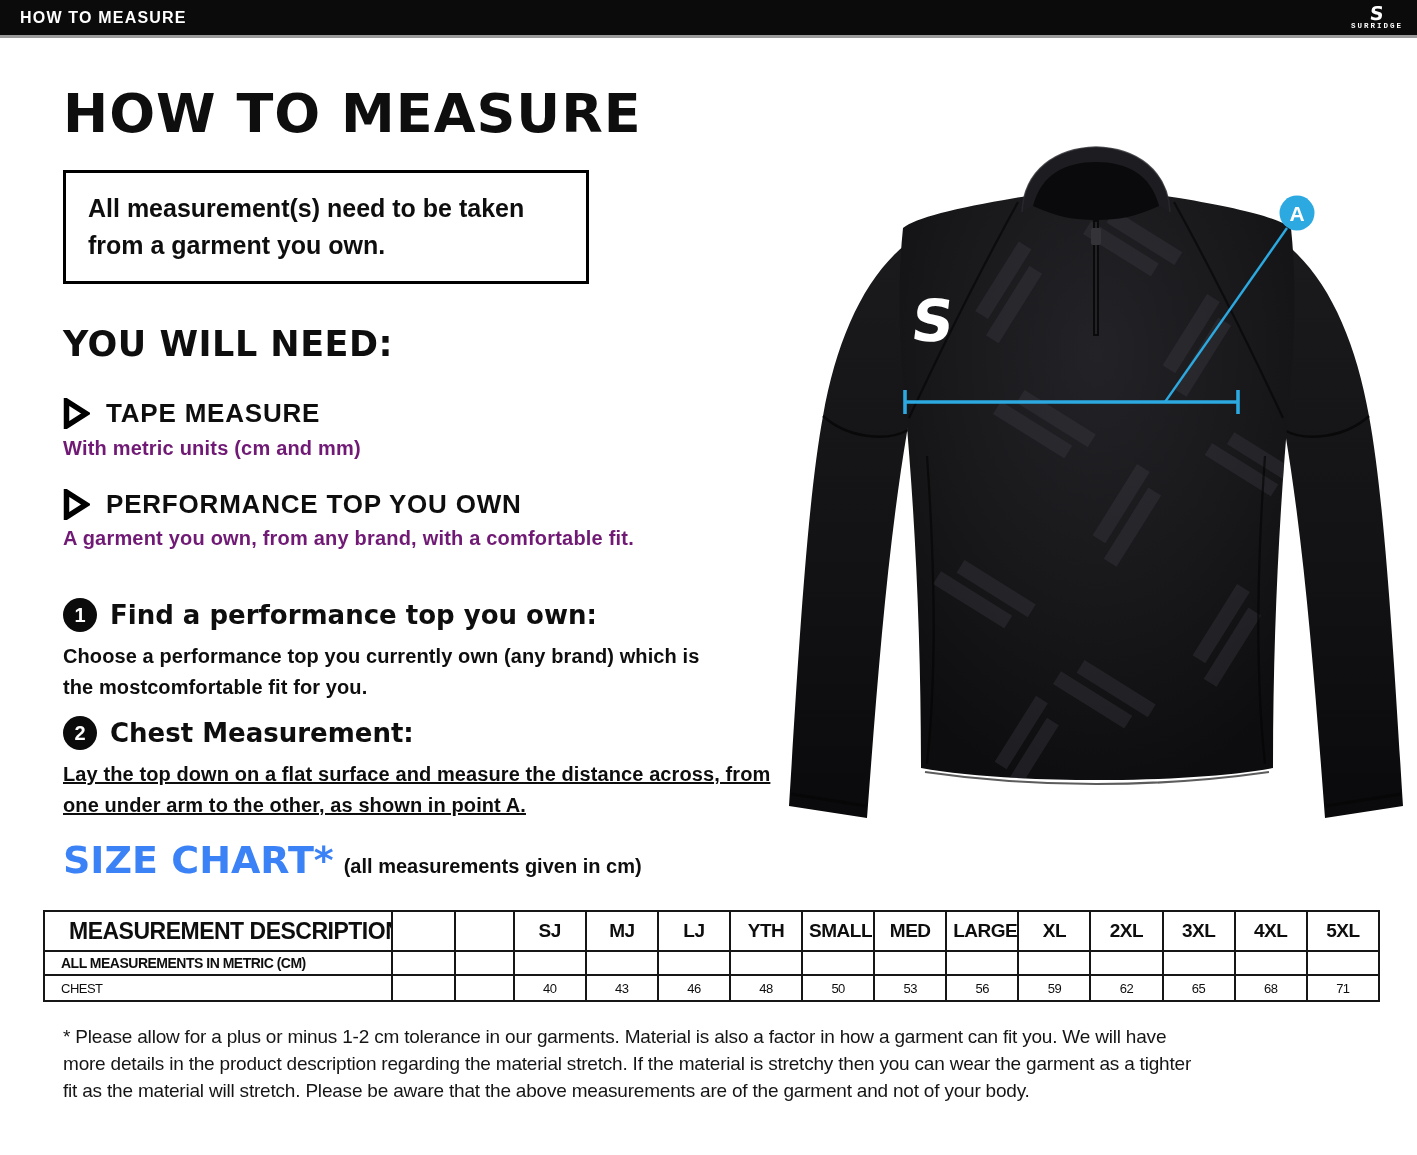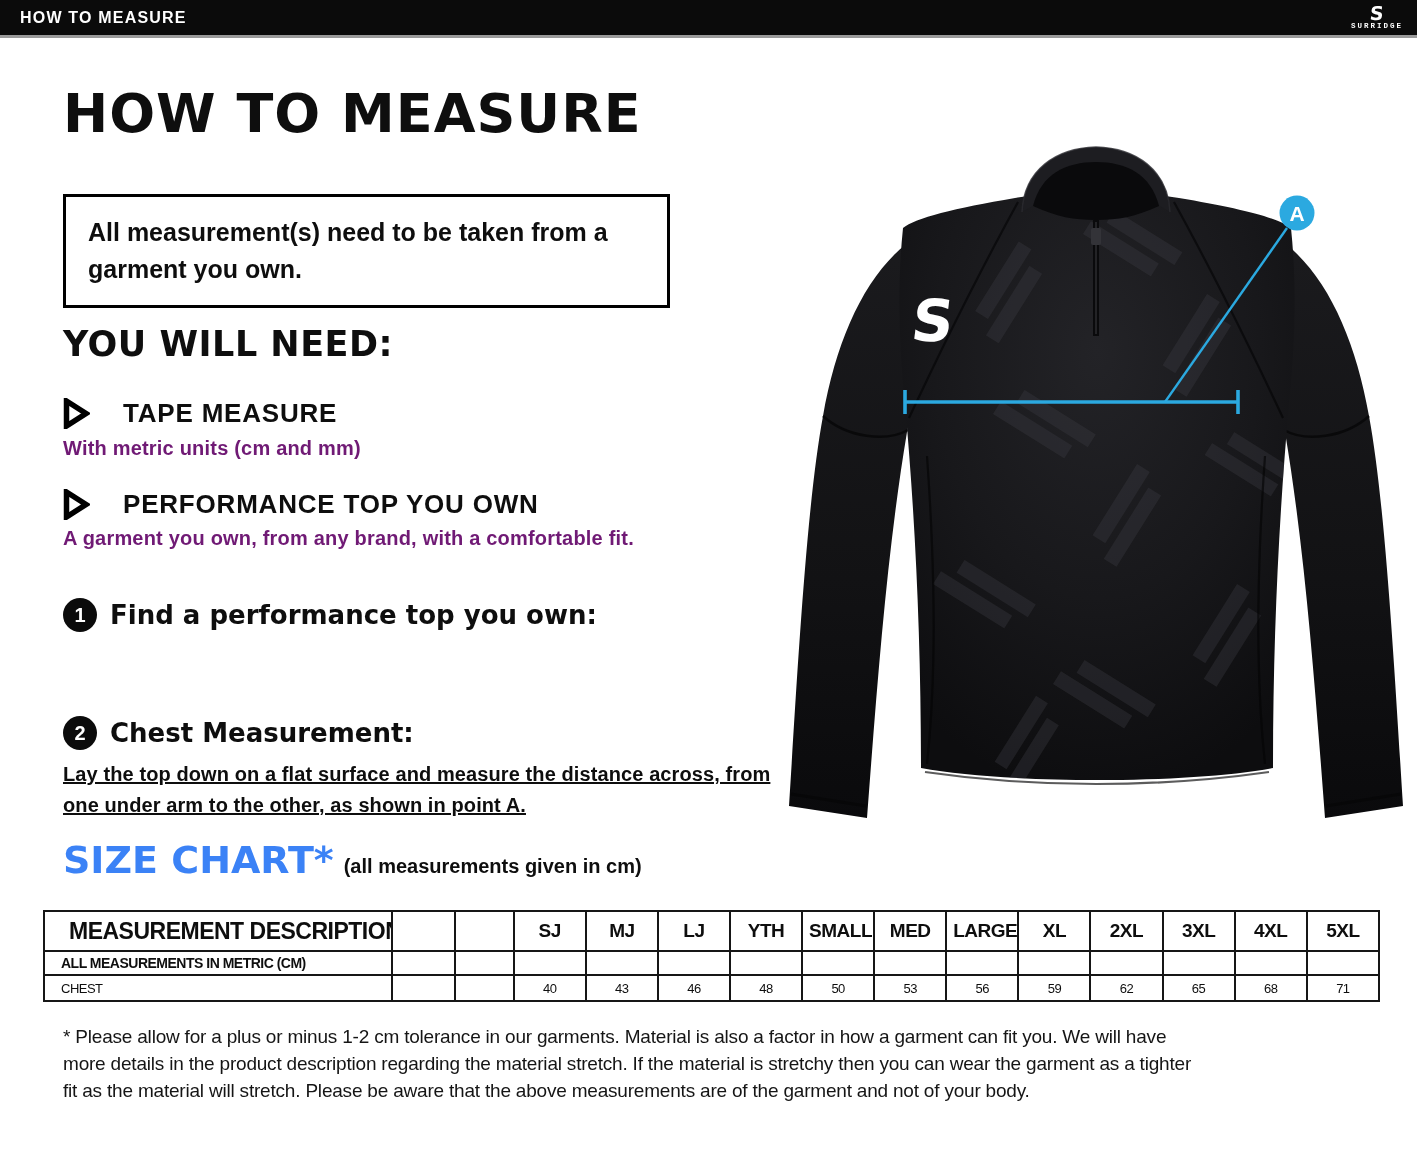--- a/index.html
+++ b/index.html
@@ -13,26 +13,26 @@
   .topbar-rule { position:absolute; left:0; top:35px; width:1417px; height:3px; background:#9a9a9a; }
   .topbar-title { color:#fff; font-weight:bold; font-size:16px; letter-spacing:1.2px; }
   .brand { display:flex; flex-direction:column; align-items:center; margin-right:6px; line-height:1; }
   .brand-s { font-family:"DejaVu Sans", sans-serif; color:#fff; font-weight:bold; font-size:19px;
              transform:skewX(-6deg); line-height:0.9; }
   .brand-name { color:#fff; font-size:7.5px; font-weight:bold; letter-spacing:2px; margin-top:1px;font-family:Liberation Mono, monospace; }
 
   
   .h1 { position:absolute; left:63px; top:82px; font-family:"DejaVu Sans", sans-serif;
         font-weight:bold; font-size:54px; letter-spacing:1px; color:#0e0e0e; }
-  .note-box { position:absolute; left:63px; top:194px; width:607px; border:3px solid #000;
+  .note-box { position:absolute; left:63px; top:170px; width:526px; border:3px solid #000;
               padding:17px 22px; font-size:25px; font-weight:bold; line-height:1.48; color:#0e0e0e; }
   .h2 { position:absolute; font-family:"DejaVu Sans", sans-serif; font-weight:bold; color:#0e0e0e; }
   .h2.ywn { left:63px; top:324px; font-size:35px; letter-spacing:0.5px; }
 
-  .need-item { position:absolute; left:63px; display:flex; align-items:center; gap:33px; }
+  .need-item { position:absolute; left:63px; display:flex; align-items:center; gap:16px; }
   .need-item .tri { flex:0 0 auto; display:block; }
   .need-title { font-size:26px; font-weight:bold; letter-spacing:0.8px; color:#0e0e0e; }
   .need-desc { position:absolute; left:63px; font-size:20px; font-weight:bold; color:#701a75; letter-spacing:0.2px; }
 
   .step-head { position:absolute; left:63px; display:flex; align-items:center; gap:13px; }
   .step-num { flex:0 0 auto; width:34px; height:34px; border-radius:50%; background:#0b0b0b; color:#fff;
               display:flex; align-items:center; justify-content:center; font-size:20px; font-weight:bold; }
   .step-title { font-family:"DejaVu Sans", sans-serif; font-weight:bold; font-size:26px; color:#0e0e0e; }
   .step-desc { position:absolute; left:63px; font-size:20px; font-weight:bold; line-height:1.55;
                color:#0e0e0e; letter-spacing:0.1px; }
@@ -94,20 +94,21 @@
       <path d="M3.5 3 L23 15.5 L3.5 28 Z" fill="none" stroke="#000" stroke-width="5.5"></path>
     </svg>
     <span class="need-title">PERFORMANCE TOP YOU OWN</span>
   </div>
   <div class="need-desc" style="top:527px;">A garment you own, from any brand, with a comfortable fit.</div>
 
   <div class="step-head" style="top:598px;">
     <span class="step-num">1</span>
     <span class="step-title">Find a performance top you own:</span>
   </div>
+  <div class="step-desc w1" style="top:641px;">Choose a performance top  you currently own (any brand) which is the mostcomfortable fit for you.</div>
 
   <div class="step-head" style="top:716px;">
     <span class="step-num">2</span>
     <span class="step-title">Chest Measurement:</span>
   </div>
   <div class="step-desc w2" style="top:759px;">Lay the top down on a flat surface and measure the distance across, from one under arm to the other, as shown in point A.</div>
 
   <div class="sizechart-head">
     <span class="main">SIZE CHART*</span>
     <span class="sub">(all measurements given in cm)</span>

